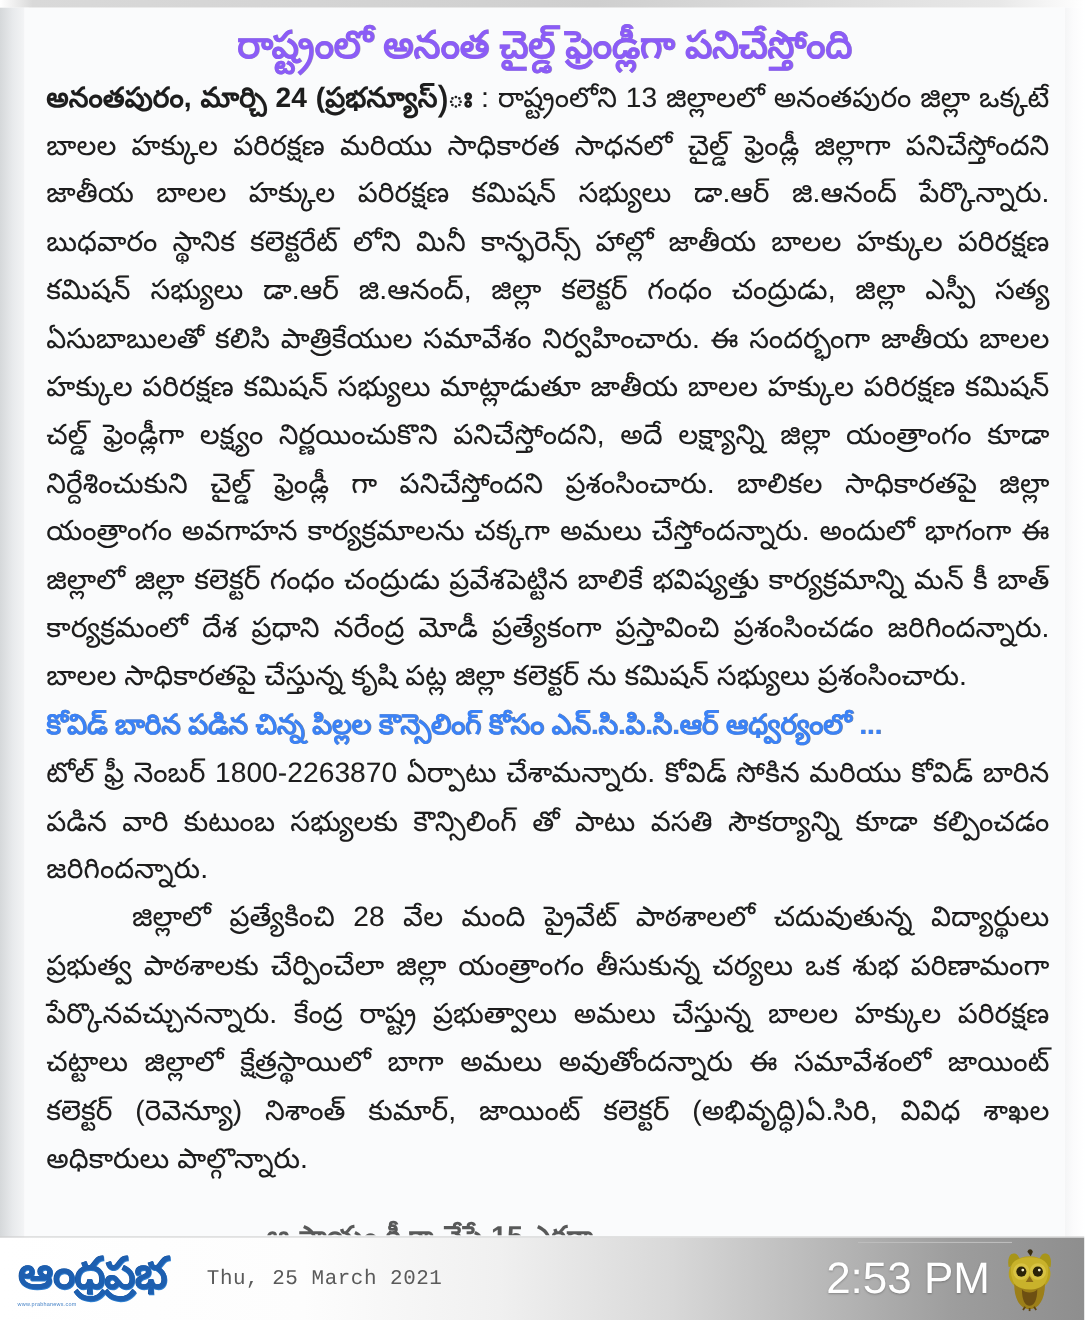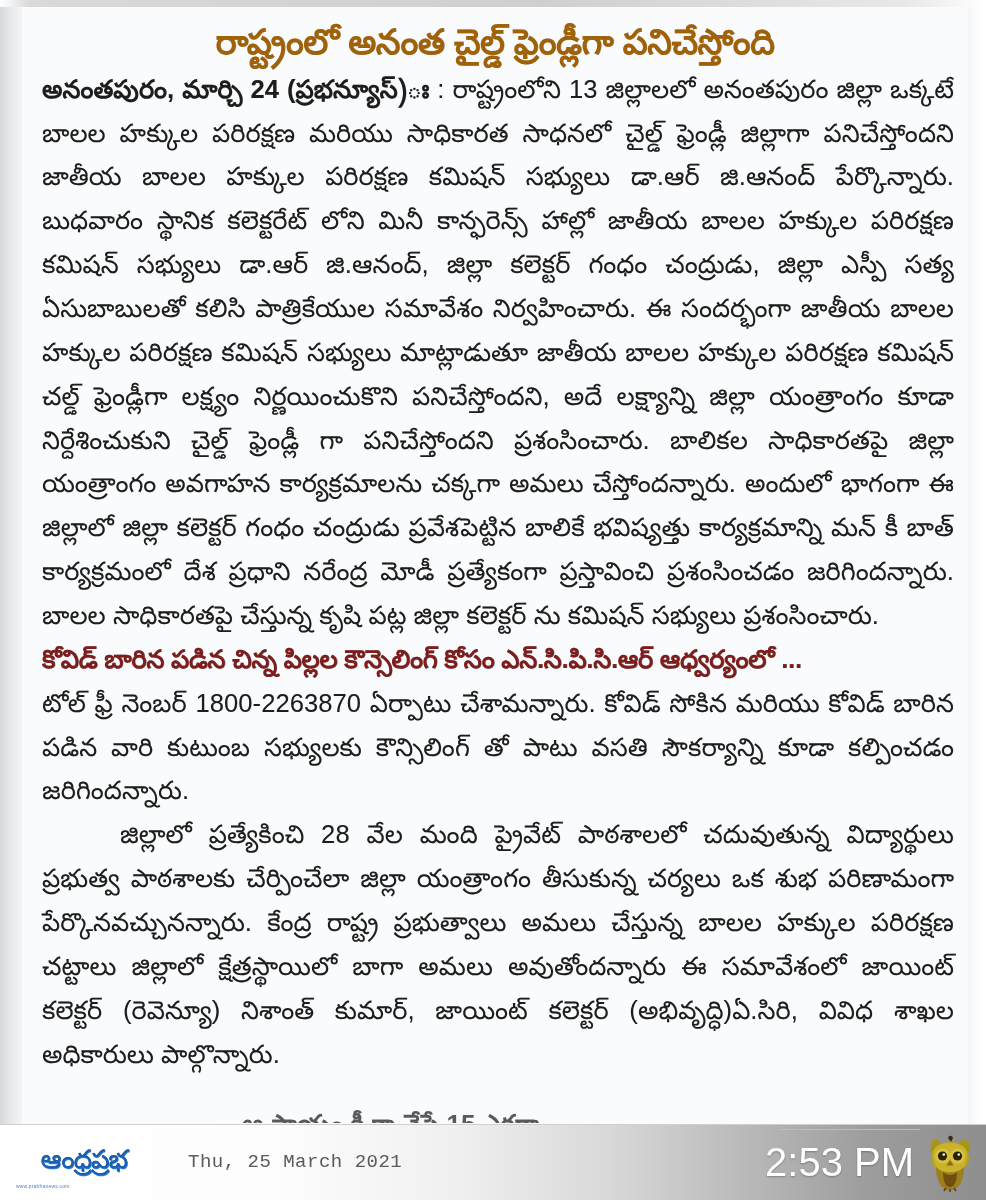--- a/index.html
+++ b/index.html
@@ -61,21 +61,21 @@
   }
 
   #headline {
     margin: 14px 18px 2px 18px;
     text-align: center;
     font-family: "Liberation Sans", "DejaVu Sans", sans-serif;
     font-weight: bold;
     font-size: 35px;
     line-height: 1.22;
     letter-spacing: -0.4px;
-    color: #a16207;
+    color: #8b5cf6;
     text-shadow: 0.4px 0 0 rgba(20,20,20,0.35);
   }
 
   #article {
     margin: 4px 14px 0 20px;
     color: #1b1b1b;
   }
 
   .para {
     font-family: "Liberation Sans", "DejaVu Sans", sans-serif;
@@ -88,21 +88,21 @@
     margin: 0 0 0 0;
     text-shadow: 0.25px 0 0 rgba(30,30,30,0.28);
   }
 
   .para.lead .dateline {
     font-weight: bold;
   }
 
   .para.subhead {
     font-weight: bold;
-    color: #7f1d1d;
+    color: #3b82f6;
     letter-spacing: -0.2px;
     font-size: 25.5px;
     text-align: left;
     text-shadow: 0.45px 0 0 rgba(16,16,16,0.5);
   }
 
   .para.indent {
     text-indent: 78px;
   }
 
@@ -153,22 +153,22 @@
   #paper-logo {
     width: 152px;
     height: 50px;
     display: flex;
     align-items: center;
     justify-content: center;
     position: relative;
   }
   #paper-logo .logo-text {
     font-family: "Liberation Sans", "DejaVu Sans", sans-serif;
-    font-weight: normal;
-    font-size: 26px;
+    font-weight: bold;
+    font-size: 40px;
     color: #1d5fb0;
     letter-spacing: -1px;
     text-shadow: 0.5px 0.5px 0 #2f7fd0, -0.4px 0 0 #0f4790;
     white-space: nowrap;
   }
   #paper-logo .logo-sub {
     position: absolute;
     bottom: -1px;
     left: 8px;
     font-family: "Liberation Sans", sans-serif;
@@ -186,21 +186,21 @@
     color: #5a5a5a;
     white-space: nowrap;
   }
   #footer-meta .meta-date { display: block; letter-spacing: 0.5px; }
   #footer-meta .meta-url  { display: block; letter-spacing: 0.2px; }
 
   #footer-right {
     margin-left: auto;
     display: flex;
     align-items: center;
-    padding-right: 10px;
+    padding-right: 24px;
   }
 
   #clock {
     font-family: "Liberation Sans", "DejaVu Sans", sans-serif;
     font-size: 40px;
     font-weight: normal;
     color: #ffffff;
     letter-spacing: 0px;
     text-shadow: 0 1px 2px rgba(0,0,0,0.28);
     white-space: nowrap;

